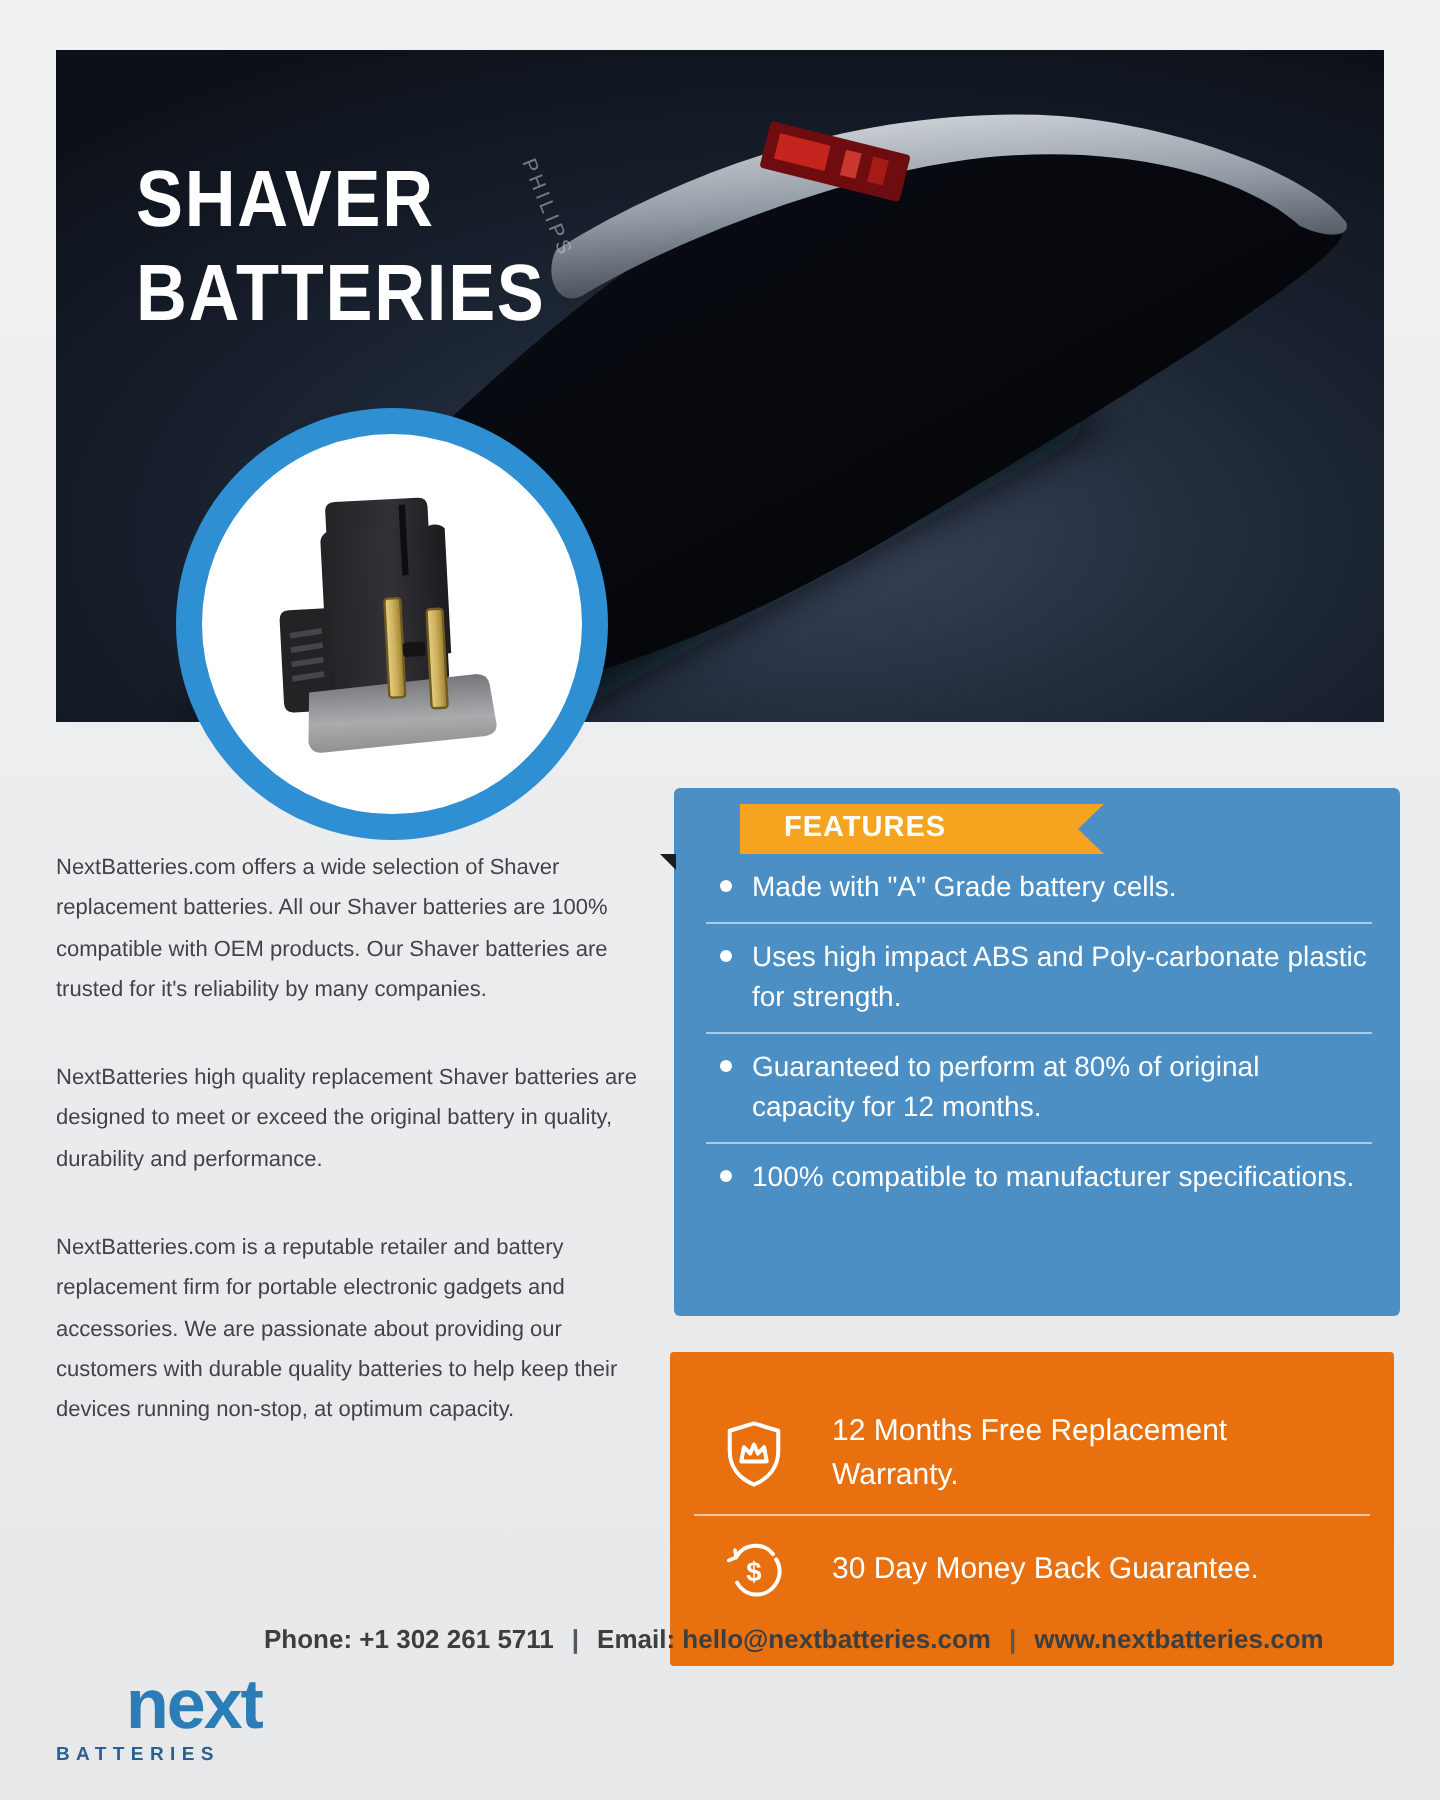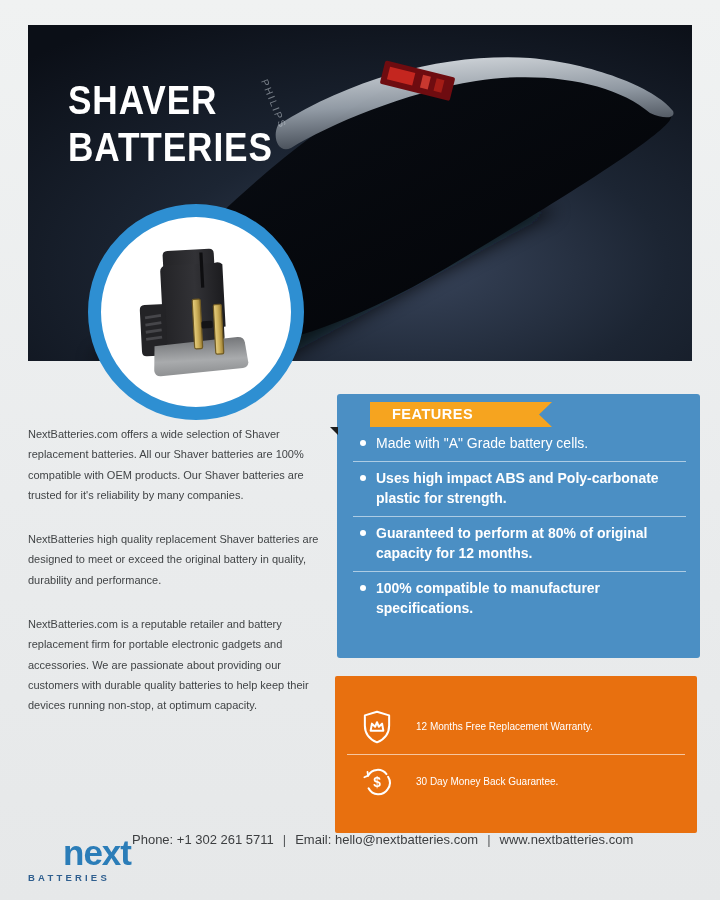--- a/index.html
+++ b/index.html
@@ -67,53 +67,53 @@
     width: 8px; height: 8px; background: #1d1d1d;
     clip-path: polygon(0 0, 100% 0, 100% 100%);
     z-index: 1;
   }
   .features-list { list-style: none; }
   .feat {
     position: relative;
     padding: 6px 2px 8px 23px;
     color: #ffffff; font-size: 14px; line-height: 20px;
   }
-  .feat + .feat { border-top: 1px solid rgba(255,255,255,0.55); font-weight: bold; }
+  .feat + .feat { border-top: 1px solid rgba(255,255,255,0.55); }
   .dot {
     position: absolute; left: 7px; top: 13px;
     width: 6px; height: 6px; border-radius: 50%; background: #ffffff;
   }
 
   
   .guarantee-panel {
     position: absolute; left: 335px; top: 676px; width: 362px; height: 157px;
     background: #e8700f; border-radius: 2px;
     padding: 2px 12px; display: flex; flex-direction: column; justify-content: center;
   }
   .g-row {
     display: flex; align-items: center;
     padding: 8px 0;
   }
   .g-row + .g-row { border-top: 1px solid rgba(255,255,255,0.6); }
   .g-icon { width: 38px; margin-left: 11px; margin-right: 20px; flex: 0 0 auto; display: flex; }
-  .g-text { color: #ffffff; font-size: 10px; line-height: 22px; padding-right: 6px; }
+  .g-text { color: #ffffff; font-size: 15px; line-height: 22px; padding-right: 6px; }
 
   
   .footer-logo { position: absolute; left: 28px; top: 836px; }
   .logo-primary {
     color: #2b7db8; font-weight: bold; font-size: 35px;
     letter-spacing: -1px; line-height: 34px; margin-left: 35px;
   }
   .logo-secondary {
     color: #2f5f8f; font-weight: bold; font-size: 9.5px;
     letter-spacing: 3.2px; margin-top: 2px;
   }
   .footer-contact {
-    position: absolute; left: 132px; top: 832px;
-    color: #3c3e40; font-size: 13px;
+    position: absolute; left: 132px; top: 812px;
+    color: #3c3e40; font-size: 13px; font-weight: bold;
   }
   .footer-contact .sep { padding: 0 9px; color: #55585a; }
 </style>
 </head>
 <body>
 
 <div class="page">
 
   <div class="hero">
     <svg width="664" height="336" viewBox="0 0 664 336">

